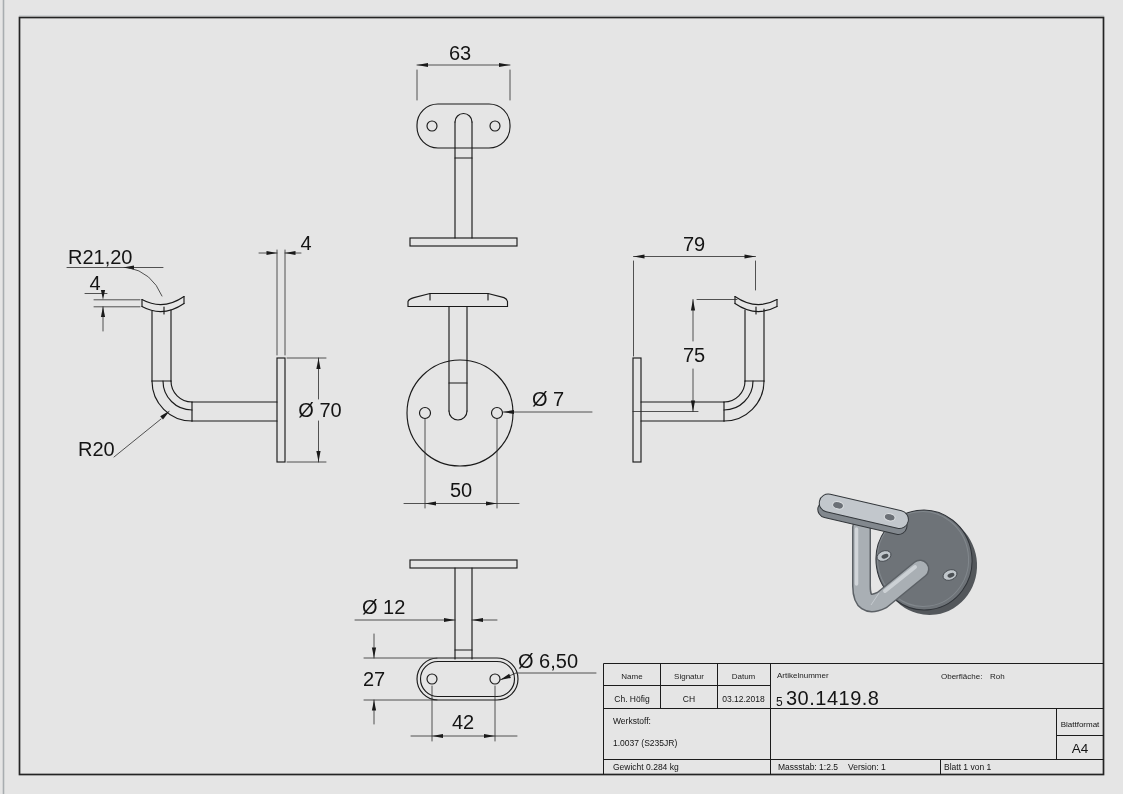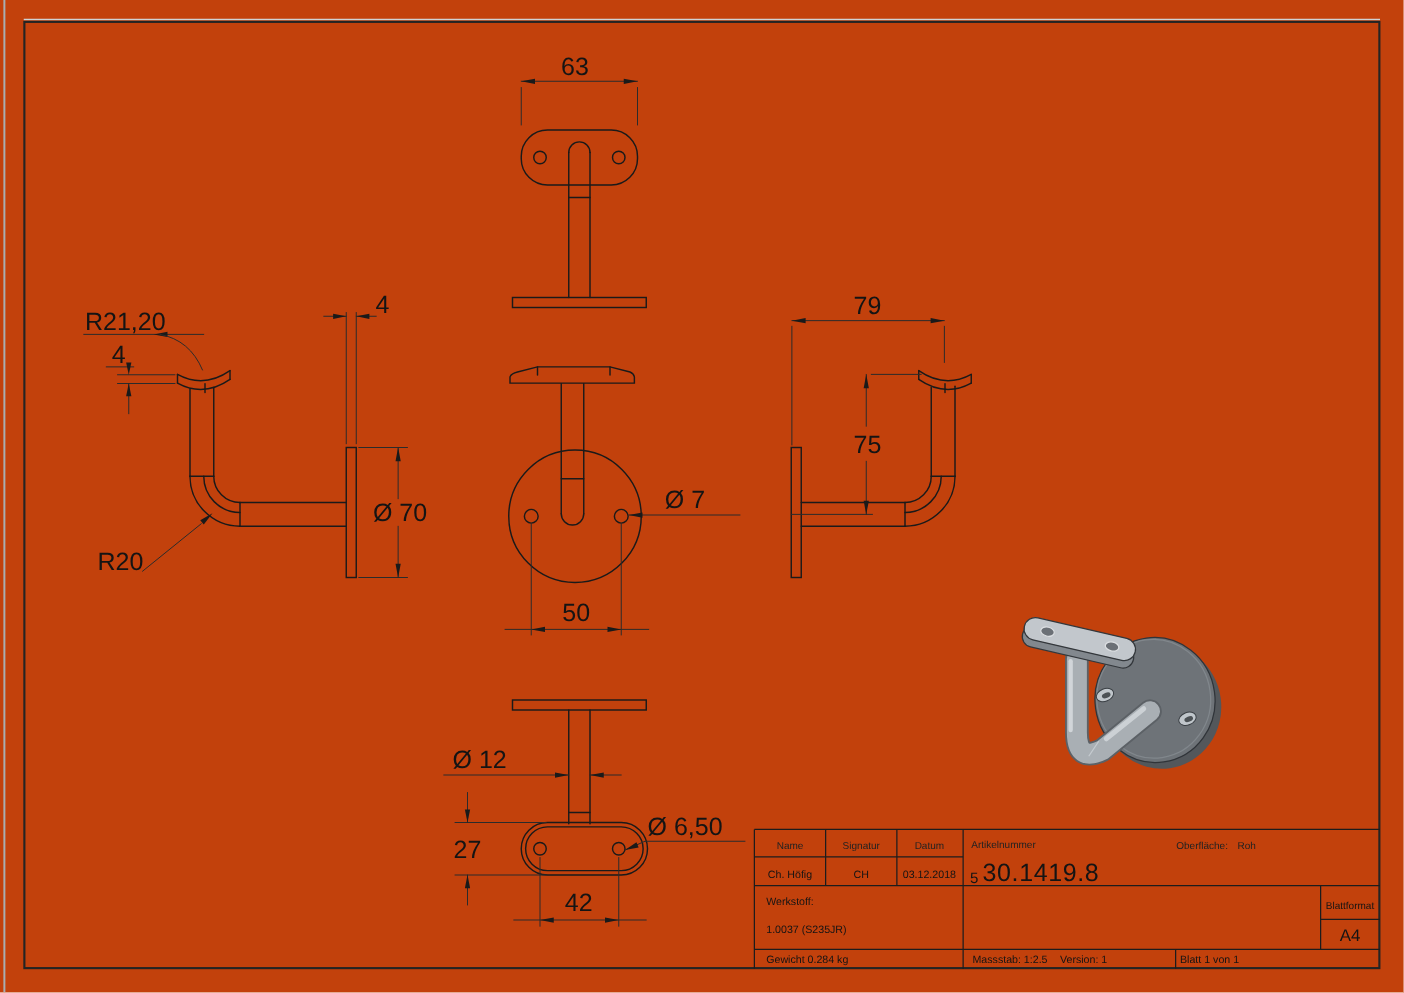--- a/index.html
+++ b/index.html
@@ -1,16 +1,16 @@
 <!DOCTYPE html>
 <html><head>
 <meta charset="utf-8">
 <style>
   html,body{margin:0;padding:0;background:#fff;}
-  .page{width:1123px;height:794px;position:relative;background:#c2410c;overflow:hidden;
+  .page{width:1123px;height:794px;position:relative;background:#e5e5e5;overflow:hidden;
         font-family:"Liberation Sans",sans-serif;}
   svg text{font-family:"Liberation Sans",sans-serif;fill:#141414;}
   
   .o{stroke:#1a1a1a;stroke-width:1.15;fill:none;stroke-linecap:round;}
   
   .t{stroke:#2b2b2b;stroke-width:0.8;fill:none;stroke-linecap:round;}
   .ah{fill:#1a1a1a;stroke:none;}
   .dim{font-size:20px;}
   .tbl{stroke:#1c1c1c;stroke-width:1;fill:none;}
   .tbs{font-size:8.5px;}

